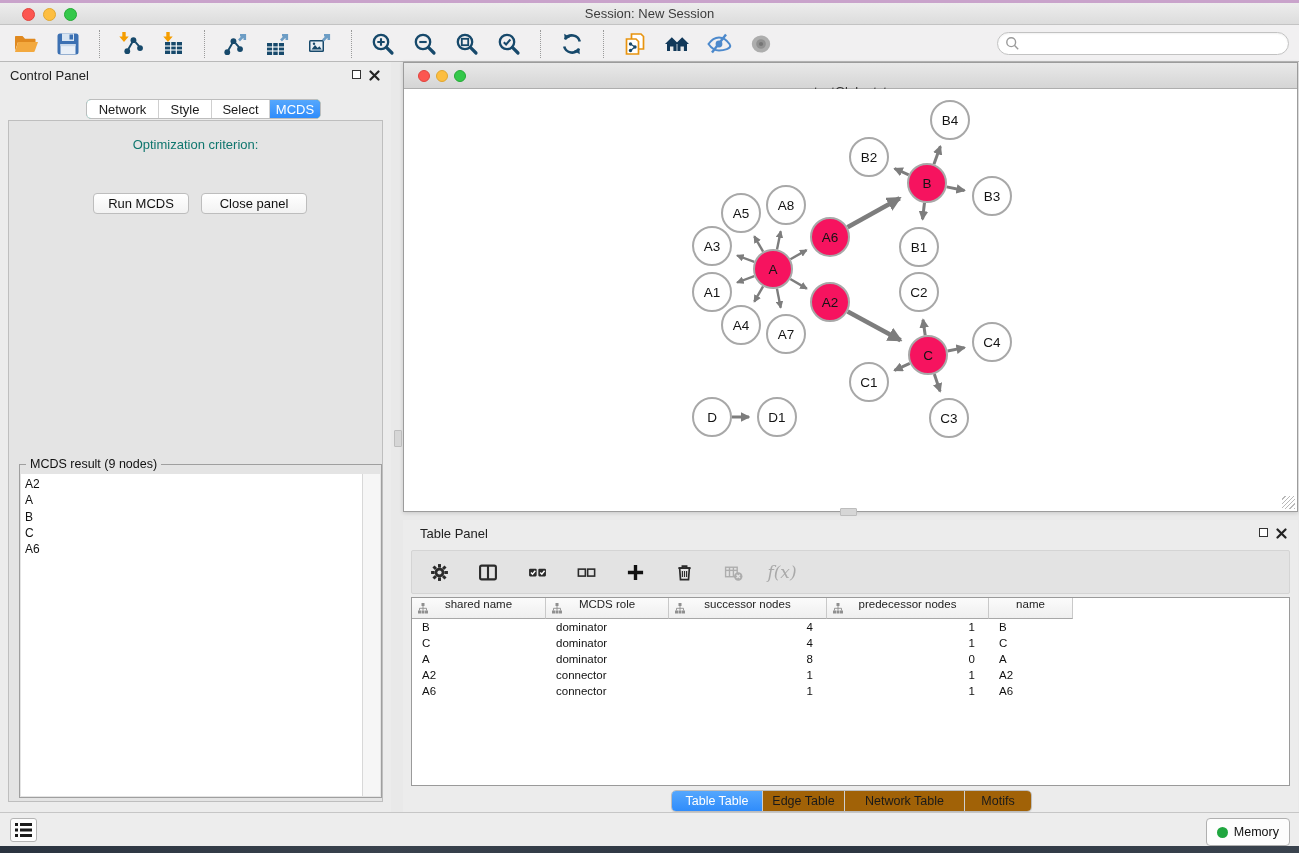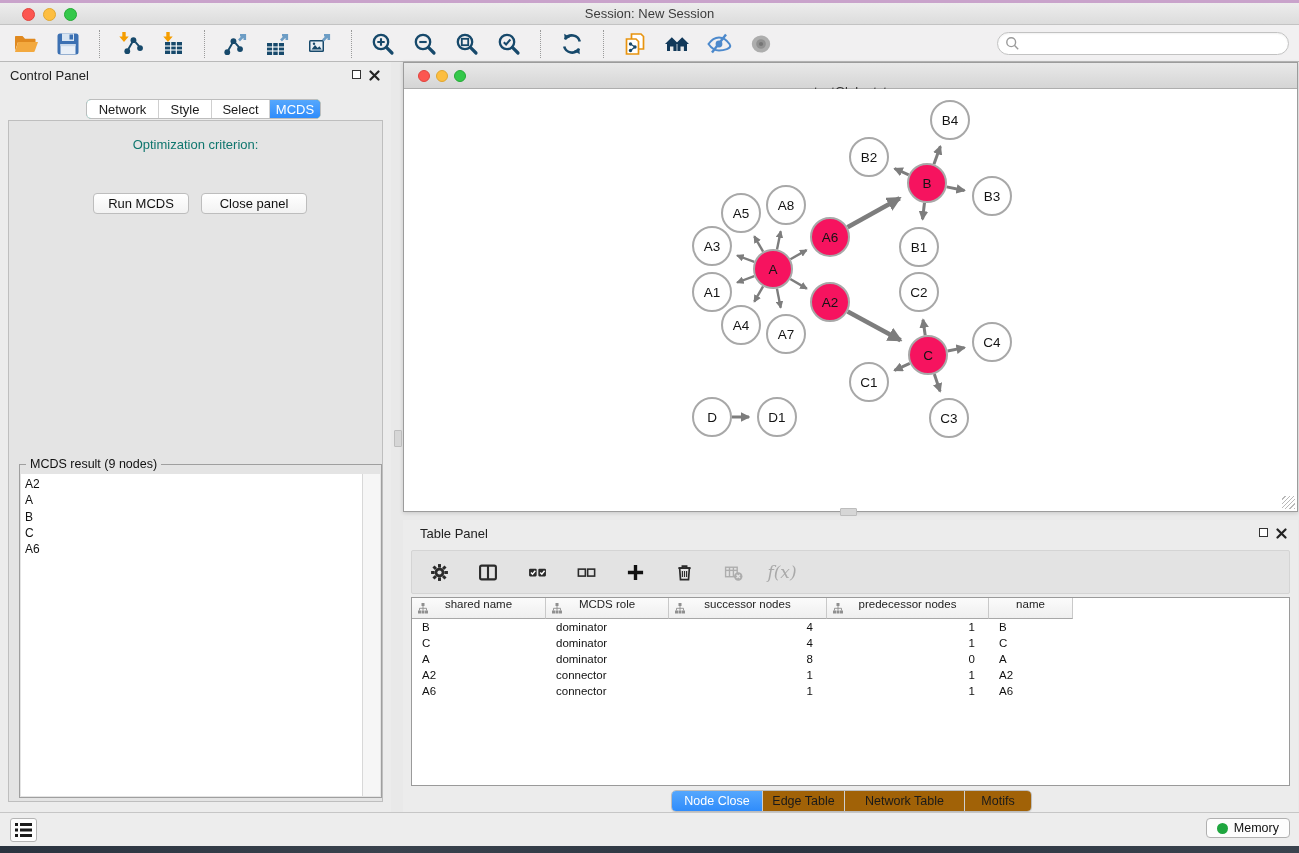--- a/index.html
+++ b/index.html
@@ -112,21 +112,21 @@
   .tp-tab { height:100%; display:flex; align-items:center; justify-content:center; font-size:12.5px; color:#1a1a1a;
     background:#a16207; border-right:1px solid #cfcfcf; }
   .tp-tab:last-child { border-right:none; }
   .tp-tab.selected { background:linear-gradient(#55a7fd,#2f8cfb); color:#fff; }
 
   
   .status-bar { position:absolute; left:0; top:809px; width:100%; height:34px; background:#ededed;
     border-top:1px solid #c6c6c6; }
   .list-btn { position:absolute; left:10px; top:5px; width:27px; height:24px; background:#fdfdfd;
     border:1px solid #b5b5b5; border-radius:3px; display:flex; align-items:center; justify-content:center; }
-  .memory-btn { position:absolute; right:9px; top:5px; height:20px; padding:0 10px; background:#fdfdfd;
+  .memory-btn { position:absolute; right:9px; top:5px; height:28px; padding:0 10px; background:#fdfdfd;
     border:1px solid #b0b0b0; border-radius:4px; display:flex; align-items:center; gap:6px; font-size:12.5px; color:#111; }
   .memory-dot { width:11px; height:11px; border-radius:50%; background:#1fa63f; }
 
   svg { display:block; }
 </style>
 </head>
 <body>
 
 <div class="top-strip"></div>
 
@@ -624,21 +624,21 @@
           <div class="tr">
             <div class="td left" style="width: 134px;">A6</div>
             <div class="td left" style="width: 123px;">connector</div>
             <div class="td right" style="width: 158px;">1</div>
             <div class="td right" style="width: 162px;">1</div>
             <div class="td left" style="width: 84px;">A6</div>
           </div>
         </div>
     </div>
     <div id="tp-tabs">
-        <div class="tp-tab selected" style="width: 91px;">Node Close</div>
+        <div class="tp-tab selected" style="width: 91px;">Table Table</div>
         <div class="tp-tab" style="width: 82px;">Edge Table</div>
         <div class="tp-tab" style="width: 120px;">Network Table</div>
         <div class="tp-tab" style="width: 66px;">Motifs</div>
       </div>
   </div>
 
   <div class="status-bar">
     <div class="list-btn">
       <svg width="19" height="18" viewBox="0 0 19 18">
         <g fill="#1a1a1a">

